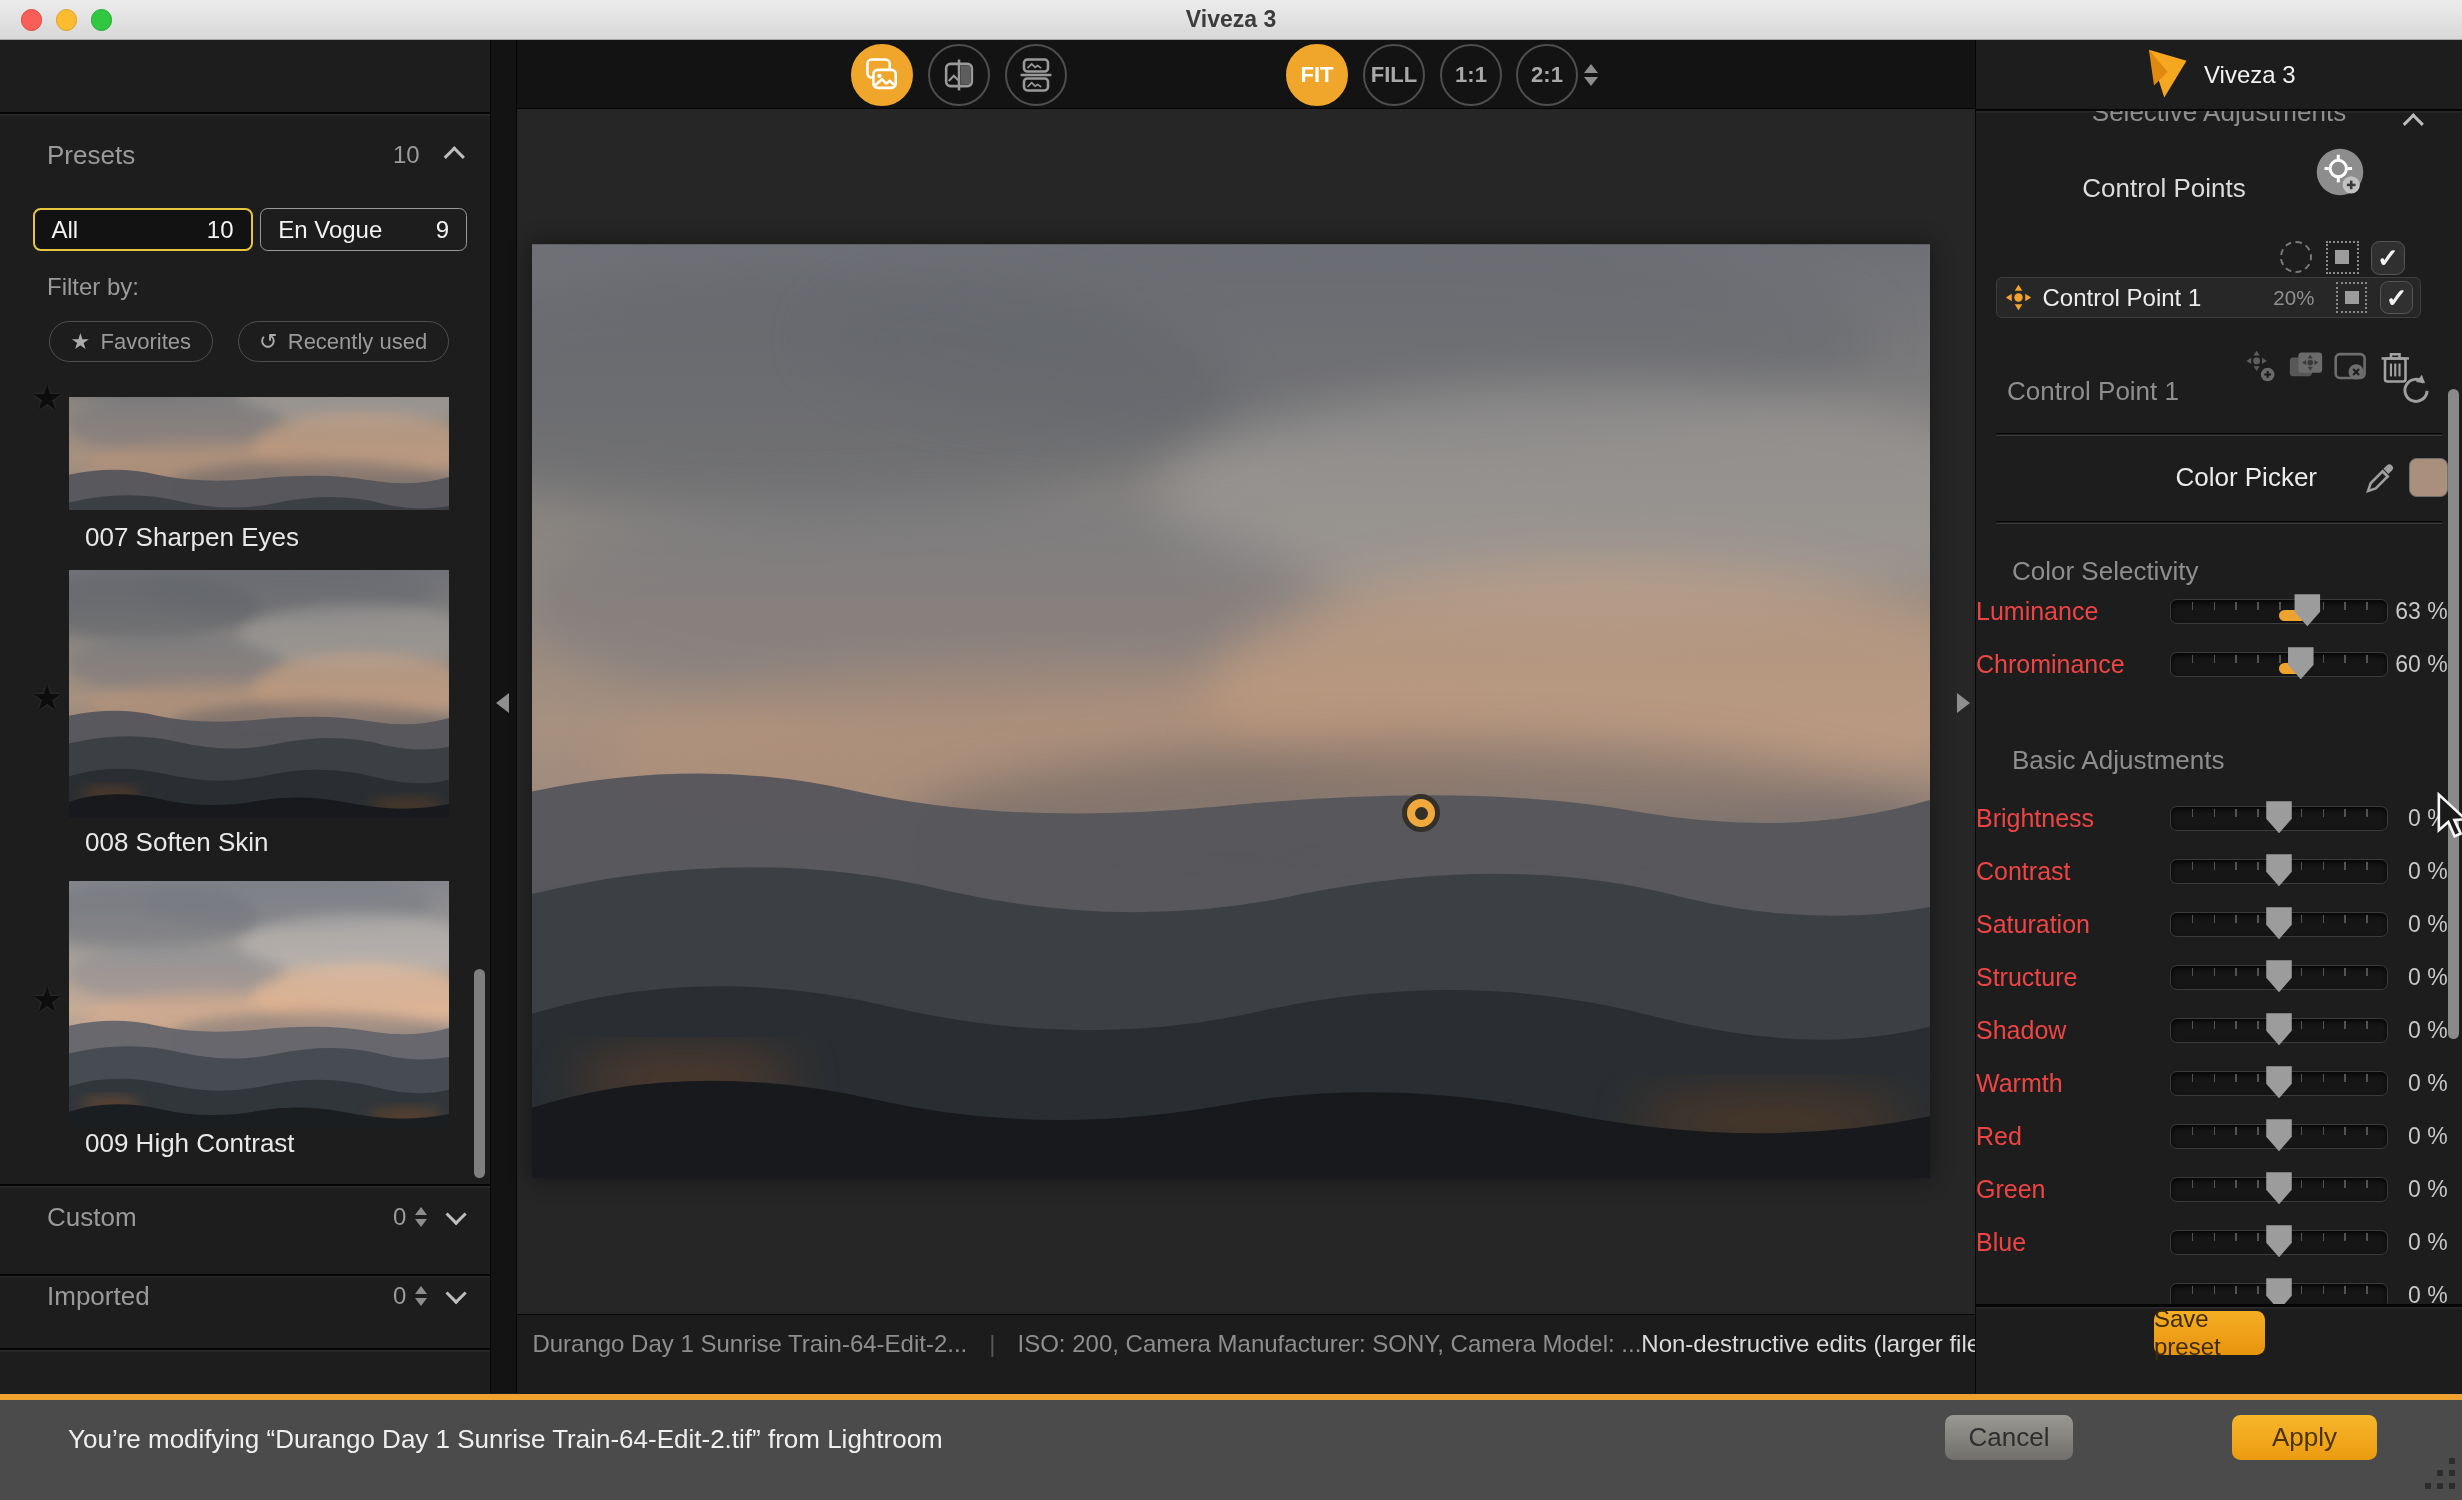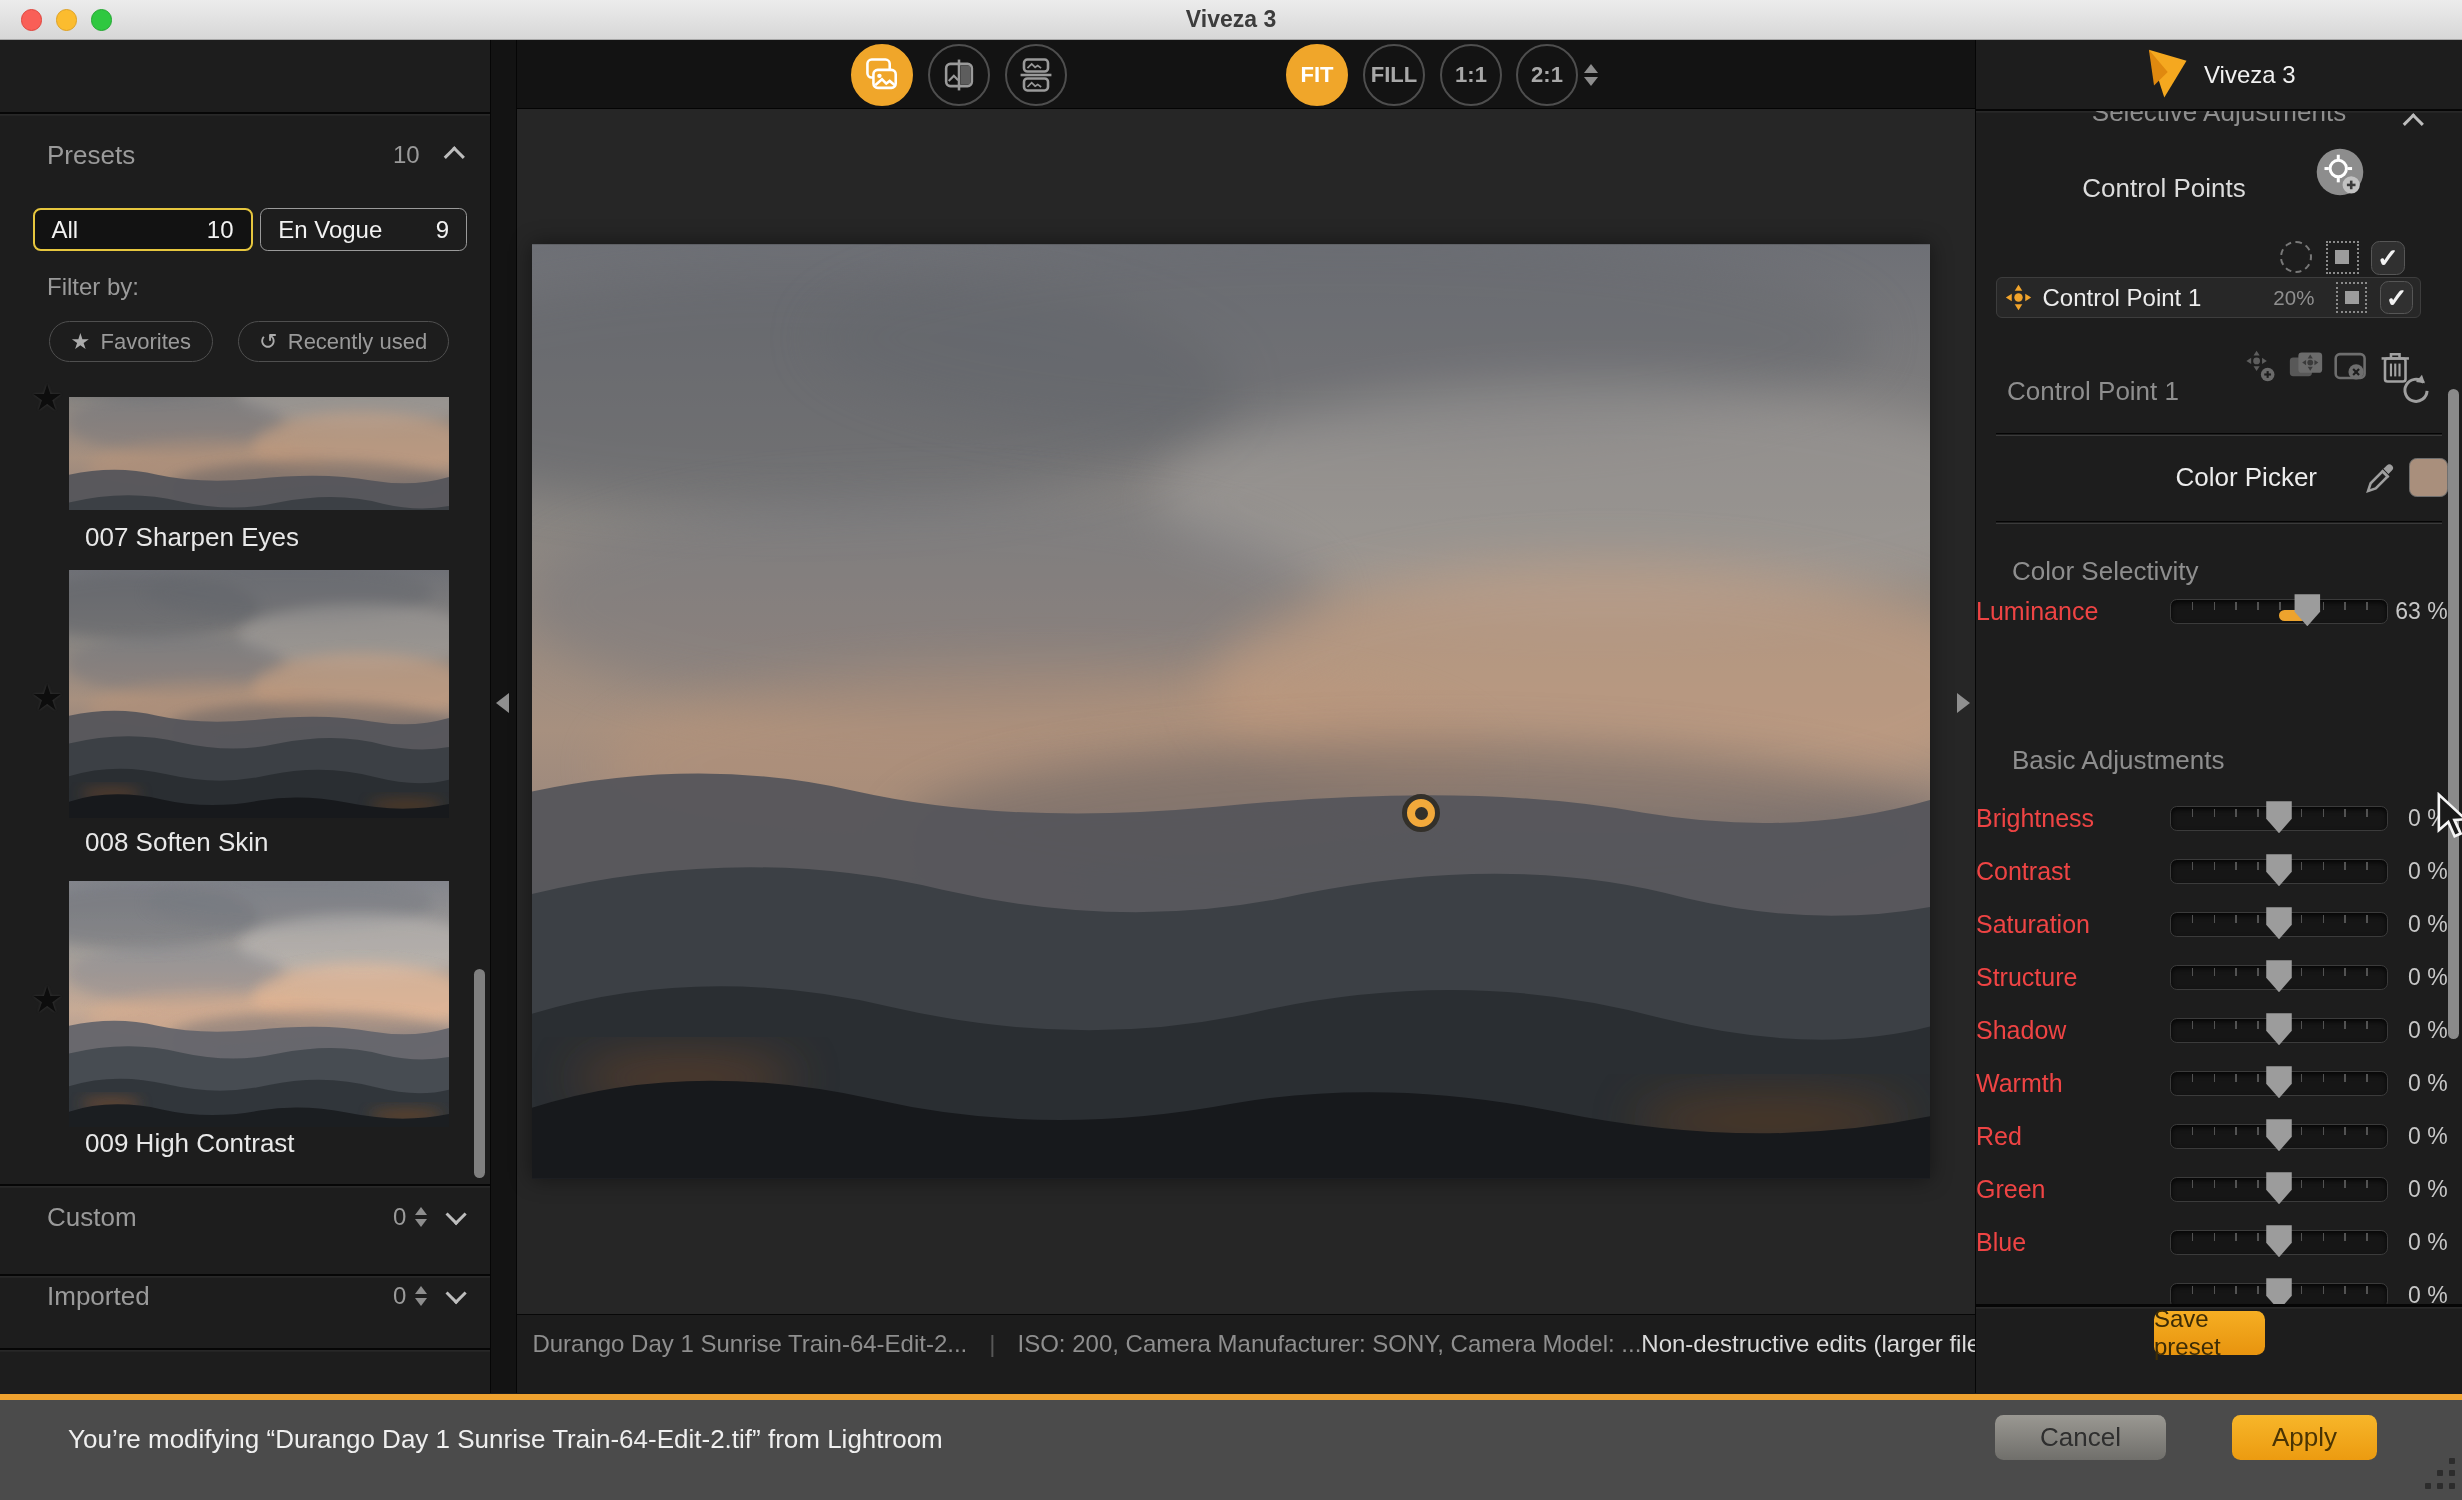--- a/index.html
+++ b/index.html
@@ -120,21 +120,21 @@
   .svalue{flex:1;text-align:right;padding-right:15.4px;color:#c8c8c8;font-size:23px}
   #rp-divider-bottom{position:absolute;left:0;right:0;top:1264px;height:2.6px;background:#060606;box-shadow:0 1.7px 0 rgba(255,255,255,.06)}
   #save-preset{position:absolute;left:178px;top:1271px;width:111px;height:44px;border-radius:8.5px;background:linear-gradient(#f5ae23,#e8940e);color:#3c2c06;font-size:24px;display:flex;align-items:center;justify-content:center}
   #rp-scrollbar{position:absolute;right:3.4px;top:349px;width:11px;height:650px;background:#8a8a8a;border-radius:6px}
 
   
   #orange-line{position:absolute;left:0;top:1394px;width:2462px;height:6.8px;background:#efa22f}
   #footer{position:absolute;left:0;top:1400px;width:2462px;height:100px;background:#4b4b4b}
   #footer .msg{position:absolute;left:68px;top:39px;transform:translateY(-50%);color:#efefef;font-size:26px}
   .fbtn{position:absolute;top:14.5px;height:45px;border-radius:8.5px;display:flex;align-items:center;justify-content:center;font-size:26px}
-  #cancel-btn{left:1995px;width:171px;background:linear-gradient(#9a9892,#706f6b);color:#2e2e2e}
+  #cancel-btn{left:1945px;width:128px;background:linear-gradient(#9a9892,#706f6b);color:#2e2e2e}
   #apply-btn{left:2232px;width:145px;background:linear-gradient(#f7b62a,#ec9b10);color:#4a3404}
   #grip{position:absolute;right:5.1px;bottom:4.3px;width:39px;height:39px}
   #grip i{position:absolute;width:6px;height:6px;background:#2c2c2c;border-radius:0.9px}
 
   #cursor{position:absolute;left:2433px;top:792px;width:38px;height:50px;z-index:50}
 </style>
 </head>
 <body>
 
 <svg width="0" height="0" style="position:absolute">
@@ -471,20 +471,38 @@
             <div class="stick" style="left:50%"></div>
             <div class="stick" style="left:60%"></div>
             <div class="stick" style="left:70%"></div>
             <div class="stick" style="left:80%"></div>
             <div class="stick" style="left:90%"></div>
             <div class="sfill" style="left:50%;width:13%"></div>
             <div class="sthumb" style="left:63%"></div>
           </div>
           <div class="svalue">63 %</div>
         </div>
+        <div class="srow">
+          <div class="slabel">Chrominance</div>
+          <div class="strack">
+            <div class="sgroove"></div>
+            <div class="stick" style="left:10%"></div>
+            <div class="stick" style="left:20%"></div>
+            <div class="stick" style="left:30%"></div>
+            <div class="stick" style="left:40%"></div>
+            <div class="stick" style="left:50%"></div>
+            <div class="stick" style="left:60%"></div>
+            <div class="stick" style="left:70%"></div>
+            <div class="stick" style="left:80%"></div>
+            <div class="stick" style="left:90%"></div>
+            <div class="sfill" style="left:50%;width:10%"></div>
+            <div class="sthumb" style="left:60%"></div>
+          </div>
+          <div class="svalue">60 %</div>
+        </div>
       </div>
 
     <div id="ba-title" class="rp-h">Basic Adjustments</div>
     <div id="ba-sliders" class="slider-group">
         <div class="srow">
           <div class="slabel">Brightness</div>
           <div class="strack">
             <div class="sgroove"></div>
             <div class="stick" style="left:10%"></div>
             <div class="stick" style="left:20%"></div>

